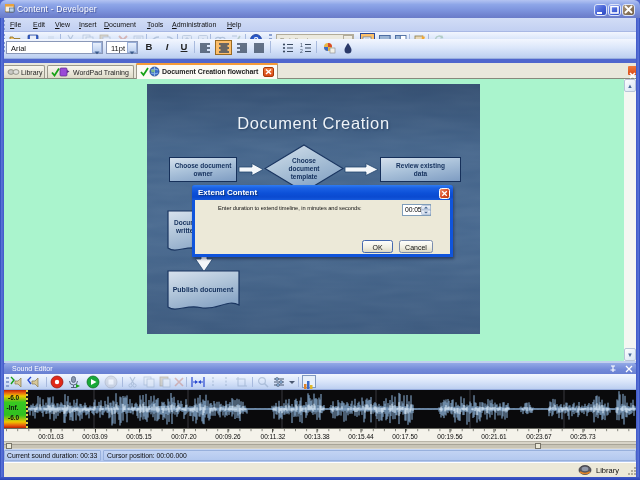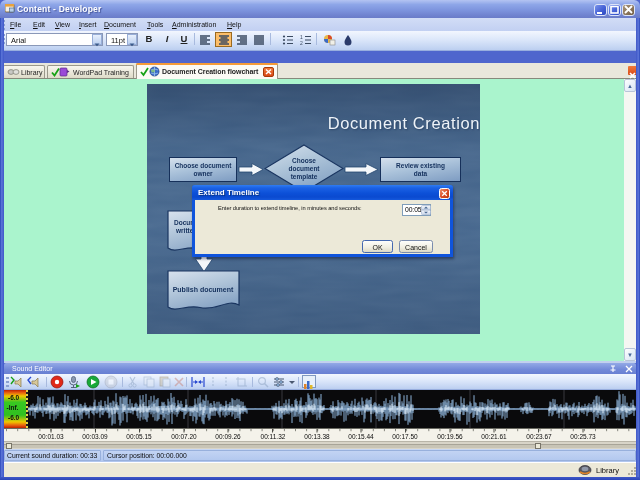--- a/index.html
+++ b/index.html
@@ -1,39 +1,39 @@
 <!DOCTYPE html>
 <html><head><meta charset="utf-8"><style>
 *{margin:0;padding:0;box-sizing:border-box}
 body{width:640px;height:480px;overflow:hidden;font-family:"Liberation Sans",sans-serif;position:relative;background:#4f66cd}
 .abs{position:absolute}
 #titlebar{left:0;top:0;width:640px;height:18px;background:linear-gradient(180deg,#b4c4f2 0%,#8ea6e8 25%,#7e95de 55%,#7083cf 85%,#6a7cc8 100%);border-radius:6px 6px 0 0}
 #title-ico{left:5px;top:4px;width:10px;height:10px}
-#title-txt{left:17px;top:3.5px;font-size:8.5px;font-weight:bold;color:#fff;text-shadow:1px 1px 1px #44549a;letter-spacing:.2px}
+#title-txt{left:17px;top:3.5px;font-size:8.5px;font-weight:normal;color:#fff;text-shadow:1px 1px 1px #44549a;letter-spacing:.2px}
 .wbtn{top:4px;width:13px;height:12px;border:1px solid #dce4f8;border-radius:3px;color:#fff;font-size:9px;line-height:10px;text-align:center}
 #b-min,#b-max{background:linear-gradient(135deg,#7a94ea 0%,#4a66d8 50%,#2c48c0 100%)}
 #b-min{left:594px}#b-max{left:608px}
 #b-cls{left:622px;background:linear-gradient(135deg,#a89478 0%,#8a7458 60%,#6e5c42 100%)}
 #menubar{left:0;top:18px;width:640px;height:14px;background:linear-gradient(180deg,#d2ddf6,#c2d0f2);border-bottom:1px solid #a8b8e4}
 .mi{position:absolute;top:2.5px;font-size:7px;color:#111}
 .mi u{text-decoration:underline}
 #toolbar1{left:0;top:32px;width:640px;height:15px;background:linear-gradient(180deg,#f2f6fe 0%,#dce7fa 45%,#c8d8f4 80%,#bccff0 100%);border-bottom:1px solid #98aede}
-#toolbar2{left:0;top:31px;width:640px;height:20px;background:linear-gradient(180deg,#f2f6fe 0%,#dce7fa 45%,#c8d8f4 80%,#bccff0 100%);border-bottom:1px solid #98aede}
+#toolbar2{left:0;top:39px;width:640px;height:20px;background:linear-gradient(180deg,#f2f6fe 0%,#dce7fa 45%,#c8d8f4 80%,#bccff0 100%);border-bottom:1px solid #98aede}
 .grip{position:absolute;width:3px;background:repeating-linear-gradient(180deg,#8aa0d0 0,#8aa0d0 2px,transparent 2px,transparent 4px)}
 .tsep{position:absolute;width:1px;background:#a8bade}
 .ticon{position:absolute;width:14px;height:13px}
 #tabbar{left:0;top:63px;width:640px;height:16px;background:#e9e7db;border-bottom:1px solid #87897b}
 .tab{position:absolute;top:2px;height:13px;background:linear-gradient(180deg,#f8f6ee,#dedbc8);border:1px solid #9a988a;border-bottom:none;border-radius:2px 2px 0 0;font-size:7px;color:#222}
 #tab3{top:0px;height:16px;background:#fbfaf5;border:1px solid #9a988a;border-bottom:none;font-size:7.5px;font-weight:bold}
 #tab3 .topbar{position:absolute;left:-1px;top:-1px;right:-1px;height:2px;background:#f59b38;border-radius:2px 2px 0 0}
 #content{left:4px;top:79px;width:620px;height:282px;background:#aaf4cd}
 #vscroll{left:624px;top:79px;width:12px;height:282px;background:#f6f6f2}
 .sbtn{position:absolute;left:624px;width:12px;height:13px;background:linear-gradient(135deg,#fdfefe,#d8e4f4);border:1px solid #b8c4d8;border-radius:2px;color:#4a6a9a;font-size:6px;text-align:center;line-height:12px}
 #slide{left:147px;top:84px;width:333px;height:250px;background:#46688e;overflow:hidden}
-#slide-title{position:absolute;left:0;top:30px;width:333px;text-align:right;font-size:16.5px;color:#eef3f8;text-shadow:1px 1px 2px #2a4466;letter-spacing:.6px}
+#slide-title{position:absolute;left:0;top:30px;width:333px;text-align:center;font-size:16.5px;color:#eef3f8;text-shadow:1px 1px 2px #2a4466;letter-spacing:.6px}
 .fbox{position:absolute;background:linear-gradient(170deg,#d5e0ec 0%,#aac2da 45%,#7e9cc2 100%);border:1px solid #16305a;color:#14305c;font-weight:bold;font-size:6.5px;text-align:center;line-height:1.15;display:flex;align-items:center;justify-content:center}
 </style></head><body>
 <div id="titlebar" class="abs">
  <svg id="title-ico" class="abs" viewBox="0 0 10 10">
       <rect x="0" y="0" width="9" height="8" rx="1" fill="#f4f0e8" stroke="#7a5a20" stroke-width="0.8"></rect>
       <rect x="0" y="0" width="9" height="2.6" fill="#e8a23c"></rect>
       <rect x="4.5" y="4" width="4.5" height="4" fill="#b8d0e8" stroke="#406080" stroke-width="0.6"></rect>
     </svg>
  <div id="title-txt" class="abs">Content - Developer</div>
  <div id="b-min" class="wbtn abs"><svg width="11" height="10">
@@ -294,21 +294,21 @@
  <svg style="position:absolute;left:47px;top:155px" width="20" height="34">
       <polygon points="7,1 13,1 13,20 18.5,20 10,32.5 1.5,20 7,20" fill="#f4f7fa" stroke="#24466e" stroke-width="0.8"></polygon>
     </svg>
  <svg style="position:absolute;left:20px;top:186px" width="74" height="46">
       <path d="M1 1 H72 V35 C 60 28.5, 49 41.5, 33 37.5 C 20 34, 9 43, 1 37 Z" fill="url(#dg2)" stroke="#1a3560" stroke-width="1.2"></path>
       <text x="36" y="22" text-anchor="middle" font-size="7" font-weight="bold" fill="#14305c" font-family="Liberation Sans">Publish document</text>
     </svg>
 </div>
 <div id="dialog" class="abs" style="left:192px;top:185px;width:261px;height:72px;background:#0f54dc;border-radius:3px 3px 0 0;box-shadow:1px 2px 3px rgba(0,0,30,0.4)">
  <div class="abs" style="left:0;top:0;width:261px;height:15px;background:linear-gradient(180deg,#2f7cf2 0%,#1b61e4 20%,#0c50d8 55%,#0a4ad0 80%,#1558dc 100%);border-radius:3px 3px 0 0"></div>
- <div class="abs" style="left:6px;top:2.5px;font-size:8px;font-weight:bold;color:#fff;text-shadow:1px 1px 1px #08307a">Extend Timeline</div>
+ <div class="abs" style="left:6px;top:2.5px;font-size:8px;font-weight:bold;color:#fff;text-shadow:1px 1px 1px #08307a">Extend Content</div>
  <svg class="abs" style="left:247px;top:2.5px" width="11" height="11">
       <defs>
         <linearGradient id="xg" x1="0" y1="0" x2="1" y2="1">
           <stop offset="0" stop-color="#f09a74"></stop>
           <stop offset="0.5" stop-color="#dd4f28"></stop>
           <stop offset="1" stop-color="#bb3408"></stop>
         </linearGradient>
       </defs>
       <rect x="0.5" y="0.5" width="10" height="10" rx="2" fill="url(#xg)" stroke="#fff" stroke-width="1"></rect>
       <path d="M3.2 3.2 L7.8 7.8 M7.8 3.2 L3.2 7.8" stroke="#fff" stroke-width="1.3"></path>

